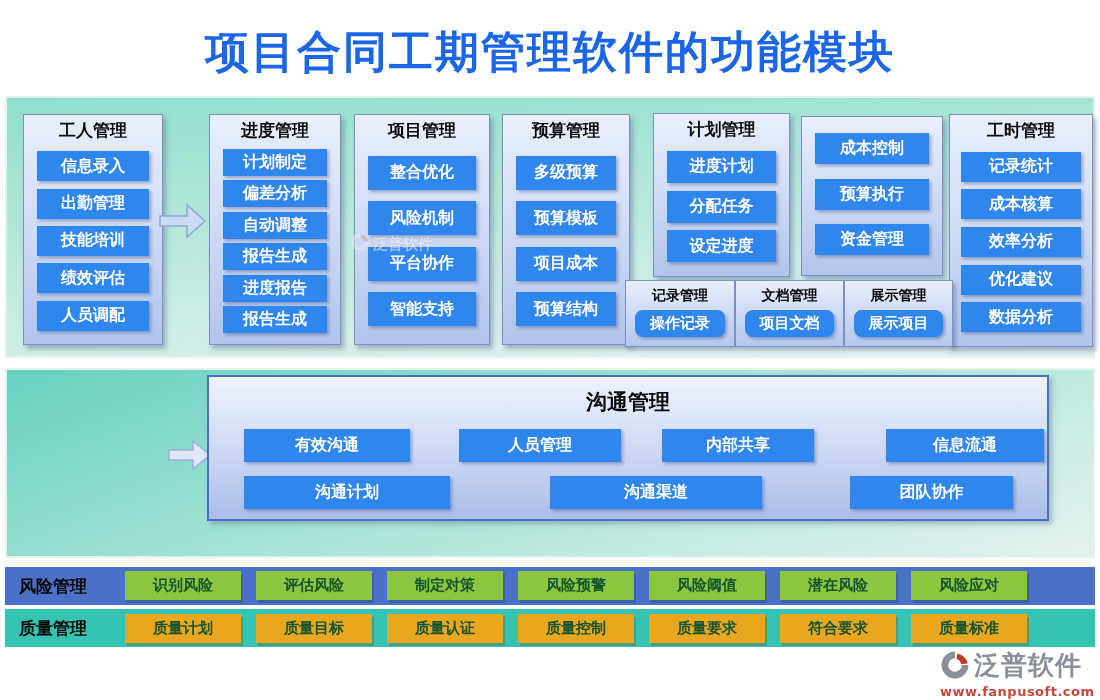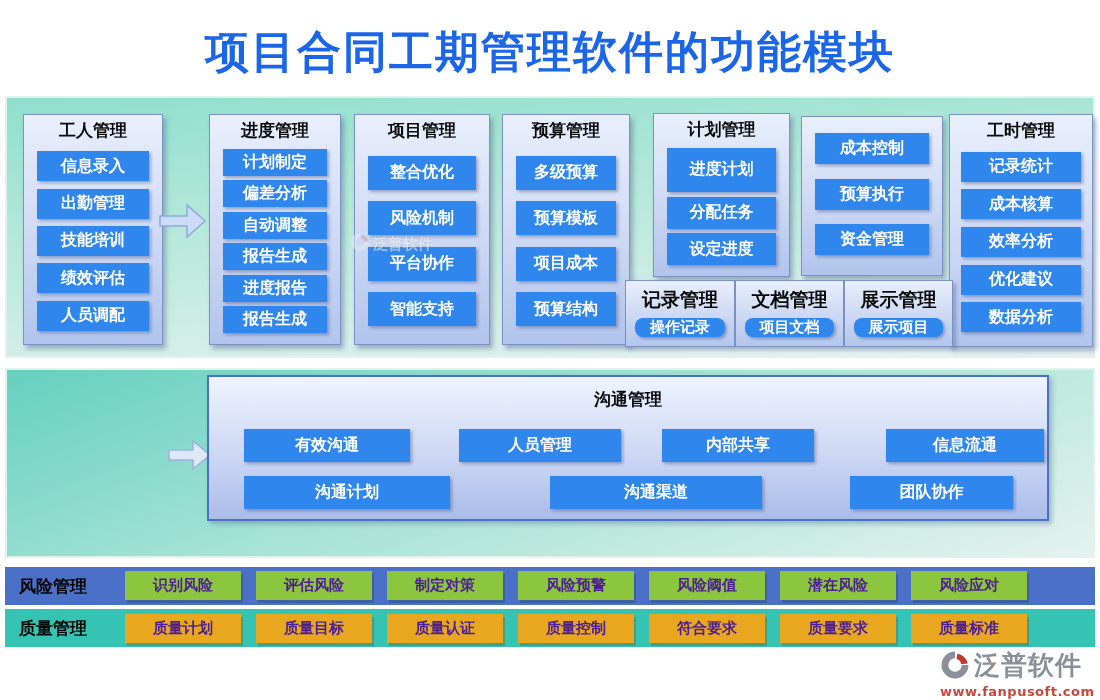--- a/index.html
+++ b/index.html
@@ -25,43 +25,43 @@
   .col-title{text-align:center;font-weight:bold;font-size:17px;color:#0a0a0a;padding-top:4px;flex:0 0 auto;}
   .col-body{flex:1;display:flex;flex-direction:column;justify-content:space-evenly;padding:2px 13px 6px;}
   .btn-blue{
     background:#2f86ec;color:#ffffff;font-weight:bold;font-size:16px;height:30px;
     display:flex;align-items:center;justify-content:center;
     box-shadow:2px 2px 3px rgba(40,70,130,.4);white-space:nowrap;
   }
   .mini{position:absolute;display:flex;flex-direction:column;
     background:linear-gradient(180deg,#e9effc 0%,#c9d6f3 60%,#b3c6ec 100%);
     border:1px solid #7d91c2;box-shadow:3px 3px 4px rgba(80,100,145,.45);}
-  .mini .col-title{font-size:19px;padding-top:6px;}
+  .mini .col-title{font-size:14px;padding-top:6px;}
   .mini .btn-blue{height:27px;font-size:15px;margin:5px 9px 9px;border-radius:8px;}
   
   .arrow{position:absolute;}
   
   .comm{
     position:absolute;left:200px;top:5px;width:838px;height:142px;
     background:linear-gradient(180deg,#eff3fe 0%,#ccd7f4 55%,#aabde9 100%);
     border:2px solid #4a72c4;box-shadow:3px 3px 5px rgba(80,100,145,.4);
   }
-  .comm-title{text-align:center;font-weight:bold;font-size:17px;color:#0a0a0a;padding-top:11px;}
+  .comm-title{text-align:center;font-weight:bold;font-size:21px;color:#0a0a0a;padding-top:11px;}
   .comm .btn-blue{position:absolute;height:33px;}
   .contract{position:absolute;left:23px;top:12px;width:134px;height:142px;}
   .contract .btn-blue{height:28px;}
   
   .bar{position:absolute;left:5px;width:1090px;}
   .bar-risk{top:567px;height:38px;background:#4a70c8;}
   .bar-quality{top:609px;height:38px;background:#35c3b4;}
   .bar-label{position:absolute;left:14px;top:0;height:100%;display:flex;align-items:center;
     font-weight:bold;font-size:17px;color:#050505;}
   .bar-btns{position:absolute;left:120px;top:4px;display:flex;gap:15px;}
   .bar-btn{width:116px;height:29px;display:flex;align-items:center;justify-content:center;
-    color:#4c1d95;font-weight:bold;font-size:15px;white-space:nowrap;}
+    color:#14532d;font-weight:bold;font-size:15px;white-space:nowrap;}
   .btn-green{background:#8cc63e;box-shadow:2px 3px 0 rgba(25,60,90,.30);}
   .btn-orange{background:#e9a71f;box-shadow:2px 3px 0 rgba(110,70,10,.30);}
   
   .watermark{position:absolute;left:343px;top:134px;display:flex;align-items:center;gap:3px;opacity:.55;}
   .watermark .wm-text{font-size:15px;font-weight:bold;color:#eef2f6;text-shadow:0 0 2px rgba(120,130,145,.6);}
   
   .footer-logo{position:absolute;left:940px;top:650px;width:150px;}
   .brand-row{display:flex;align-items:flex-start;gap:4px;}
   .brand-text{font-size:26px;font-weight:bold;color:#8a9099;letter-spacing:1px;line-height:30px;}
   .brand-url{font-size:13px;font-weight:bold;color:#c9473a;letter-spacing:.5px;text-align:center;margin-top:0;}
@@ -118,21 +118,21 @@
       <div class="btn-blue" style="height:34px;">多级预算</div>
       <div class="btn-blue" style="height:34px;">预算模板</div>
       <div class="btn-blue" style="height:34px;">项目成本</div>
       <div class="btn-blue" style="height:34px;">预算结构</div>
     </div>
   </div>
 
   <div class="col" style="left:646px;top:15px;width:135px;height:162px;">
     <div class="col-title">计划管理</div>
     <div class="col-body">
-      <div class="btn-blue" style="height:44px;">进度计划</div>
+      <div class="btn-blue" style="height:32px;">进度计划</div>
       <div class="btn-blue" style="height:32px;">分配任务</div>
       <div class="btn-blue" style="height:32px;">设定进度</div>
     </div>
   </div>
 
   <div class="col" style="left:794px;top:18px;width:140px;height:158px;">
     <div class="col-body">
       <div class="btn-blue" style="height:31px;">成本控制</div>
       <div class="btn-blue" style="height:31px;">预算执行</div>
       <div class="btn-blue" style="height:31px;">资金管理</div>
@@ -208,22 +208,22 @@
   </div>
 </div>
 
 <div class="bar bar-quality">
   <div class="bar-label">质量管理</div>
   <div class="bar-btns" style="top:5px;">
     <div class="bar-btn btn-orange">质量计划</div>
     <div class="bar-btn btn-orange">质量目标</div>
     <div class="bar-btn btn-orange">质量认证</div>
     <div class="bar-btn btn-orange">质量控制</div>
+    <div class="bar-btn btn-orange">质量要求</div>
     <div class="bar-btn btn-orange">符合要求</div>
-    <div class="bar-btn btn-orange">质量要求</div>
     <div class="bar-btn btn-orange">质量标准</div>
   </div>
 </div>
 
 <div class="footer-logo">
   <div class="brand-row">
     <span>
       <svg width="30" height="30" viewBox="0 0 40 40">
         <path d="M20 2 A18 18 0 1 0 38 20 L29 20 A9 9 0 1 1 20 11 Z" fill="#8a9099"></path>
         <path d="M23 5 A16 16 0 0 1 37 18 L28 19 A8 8 0 0 0 22 12 Z" fill="#c0392b"></path>

